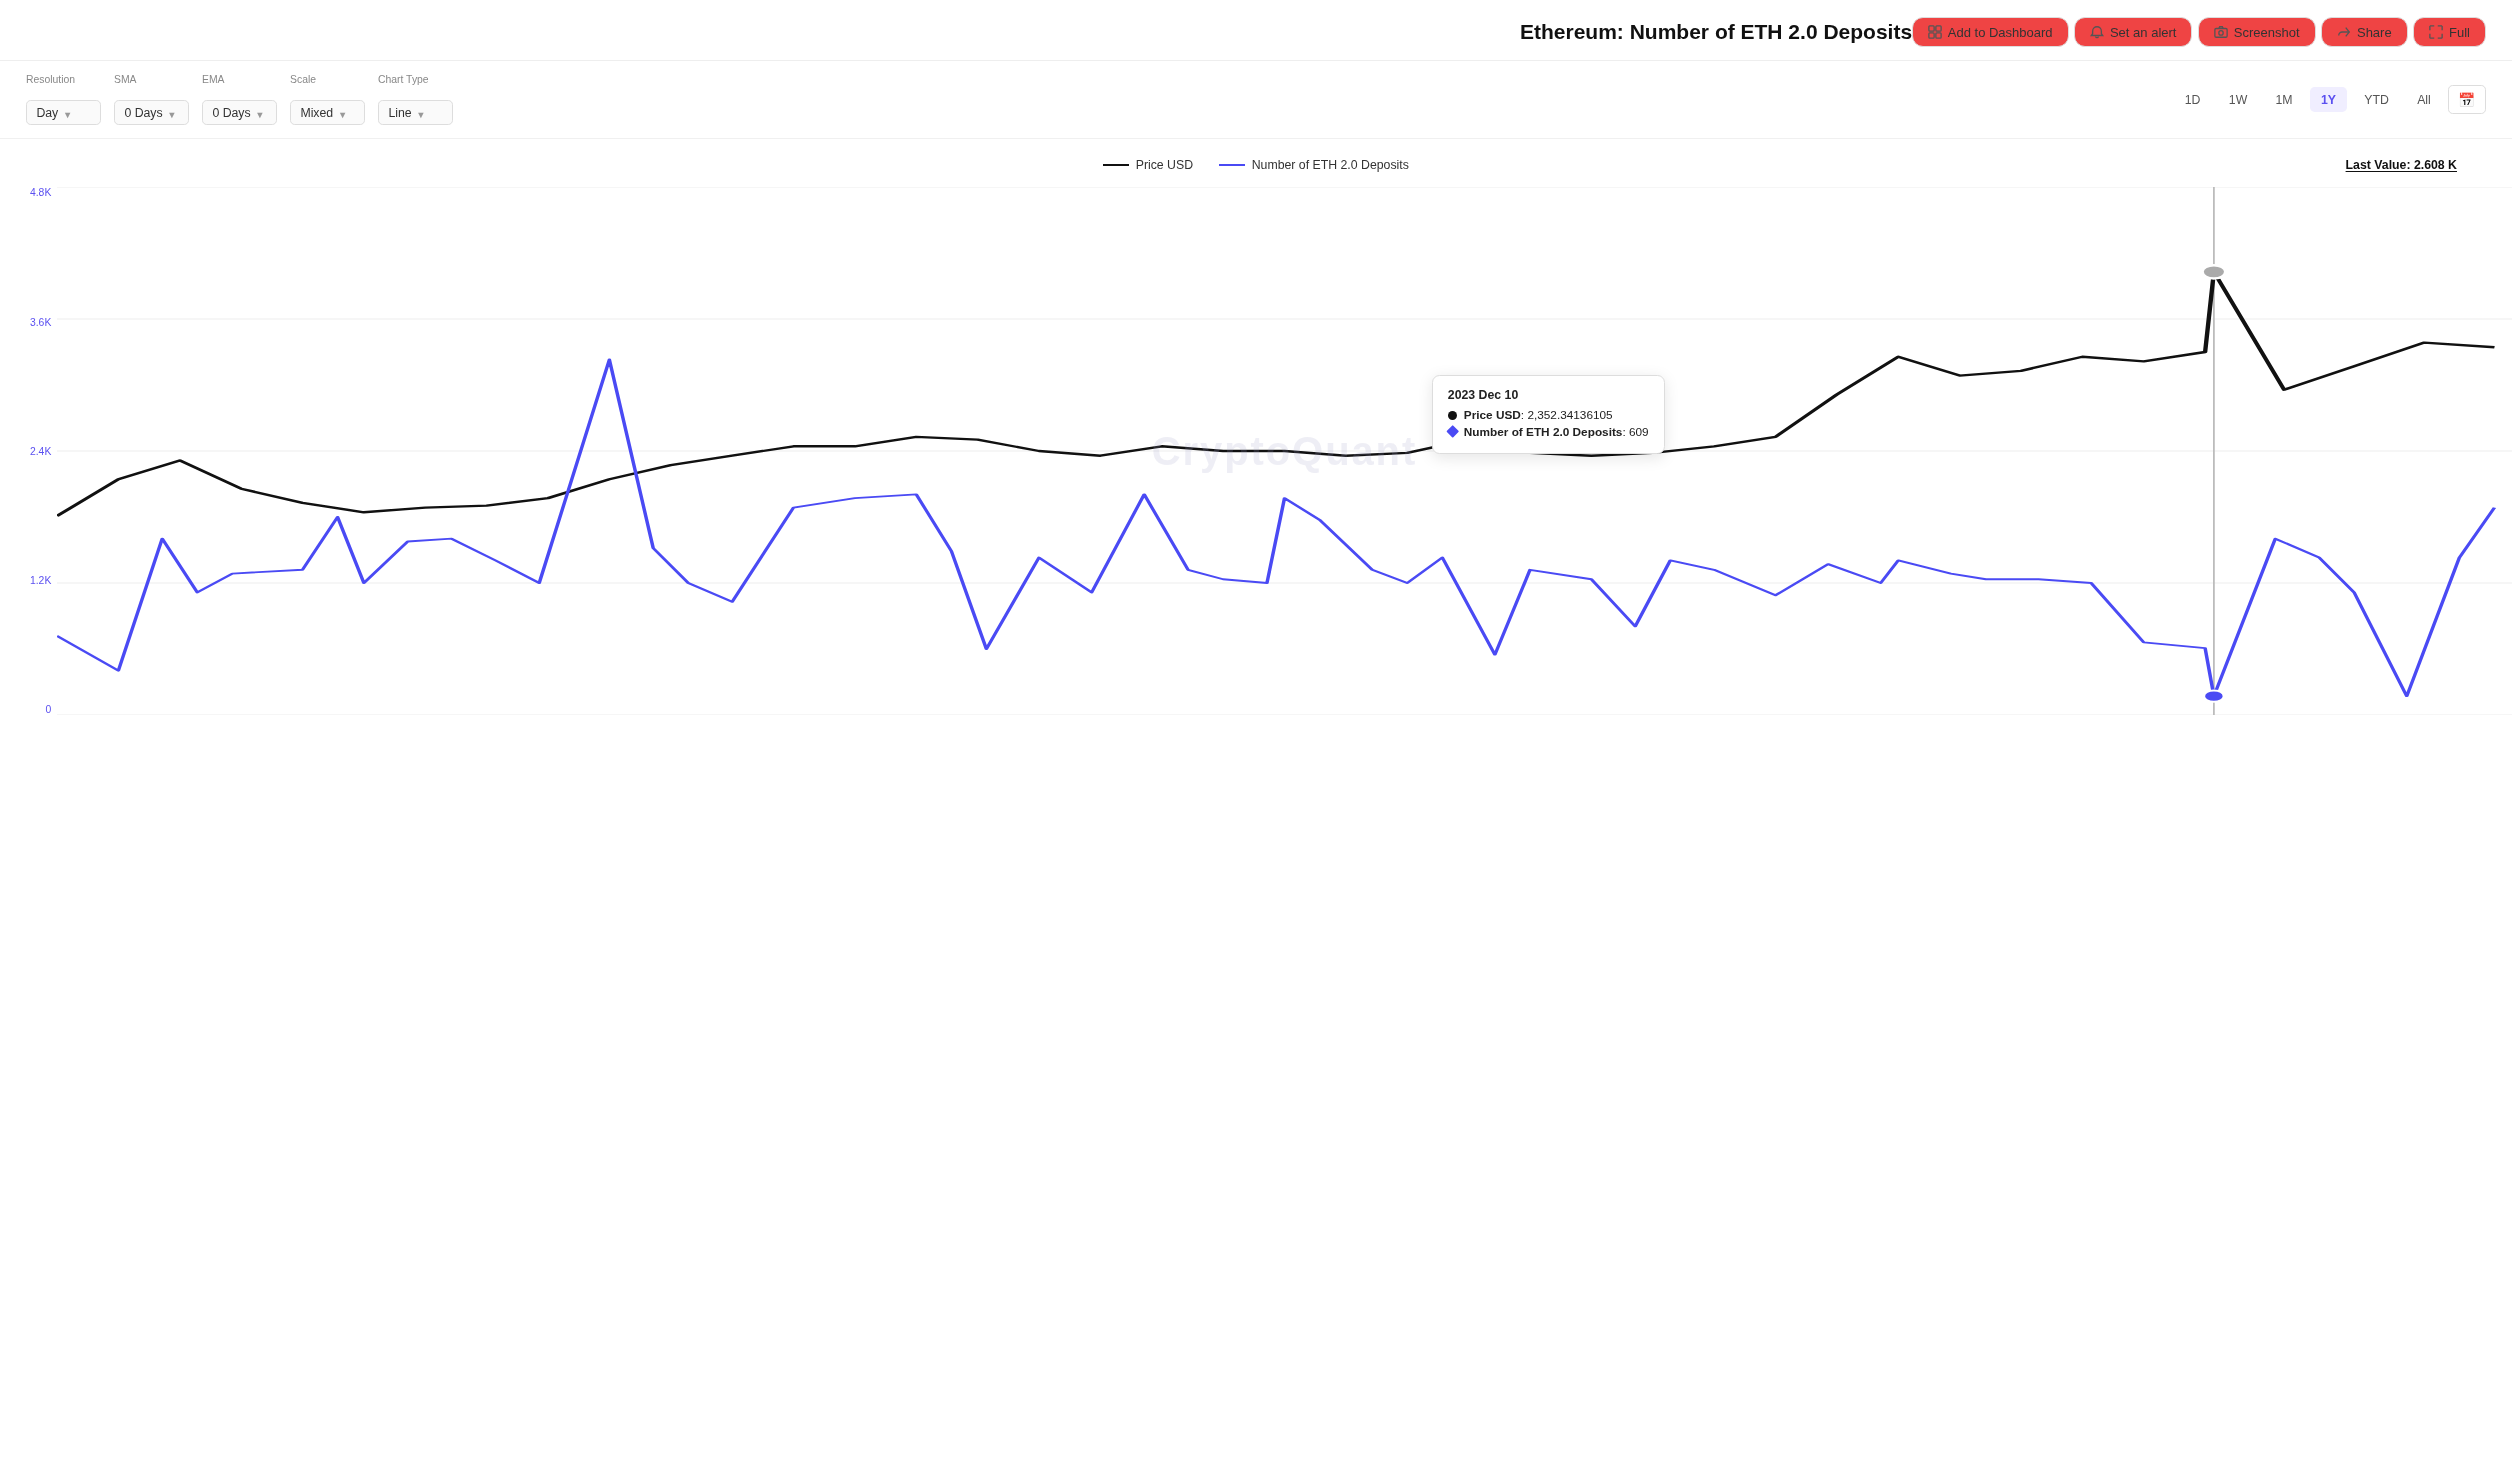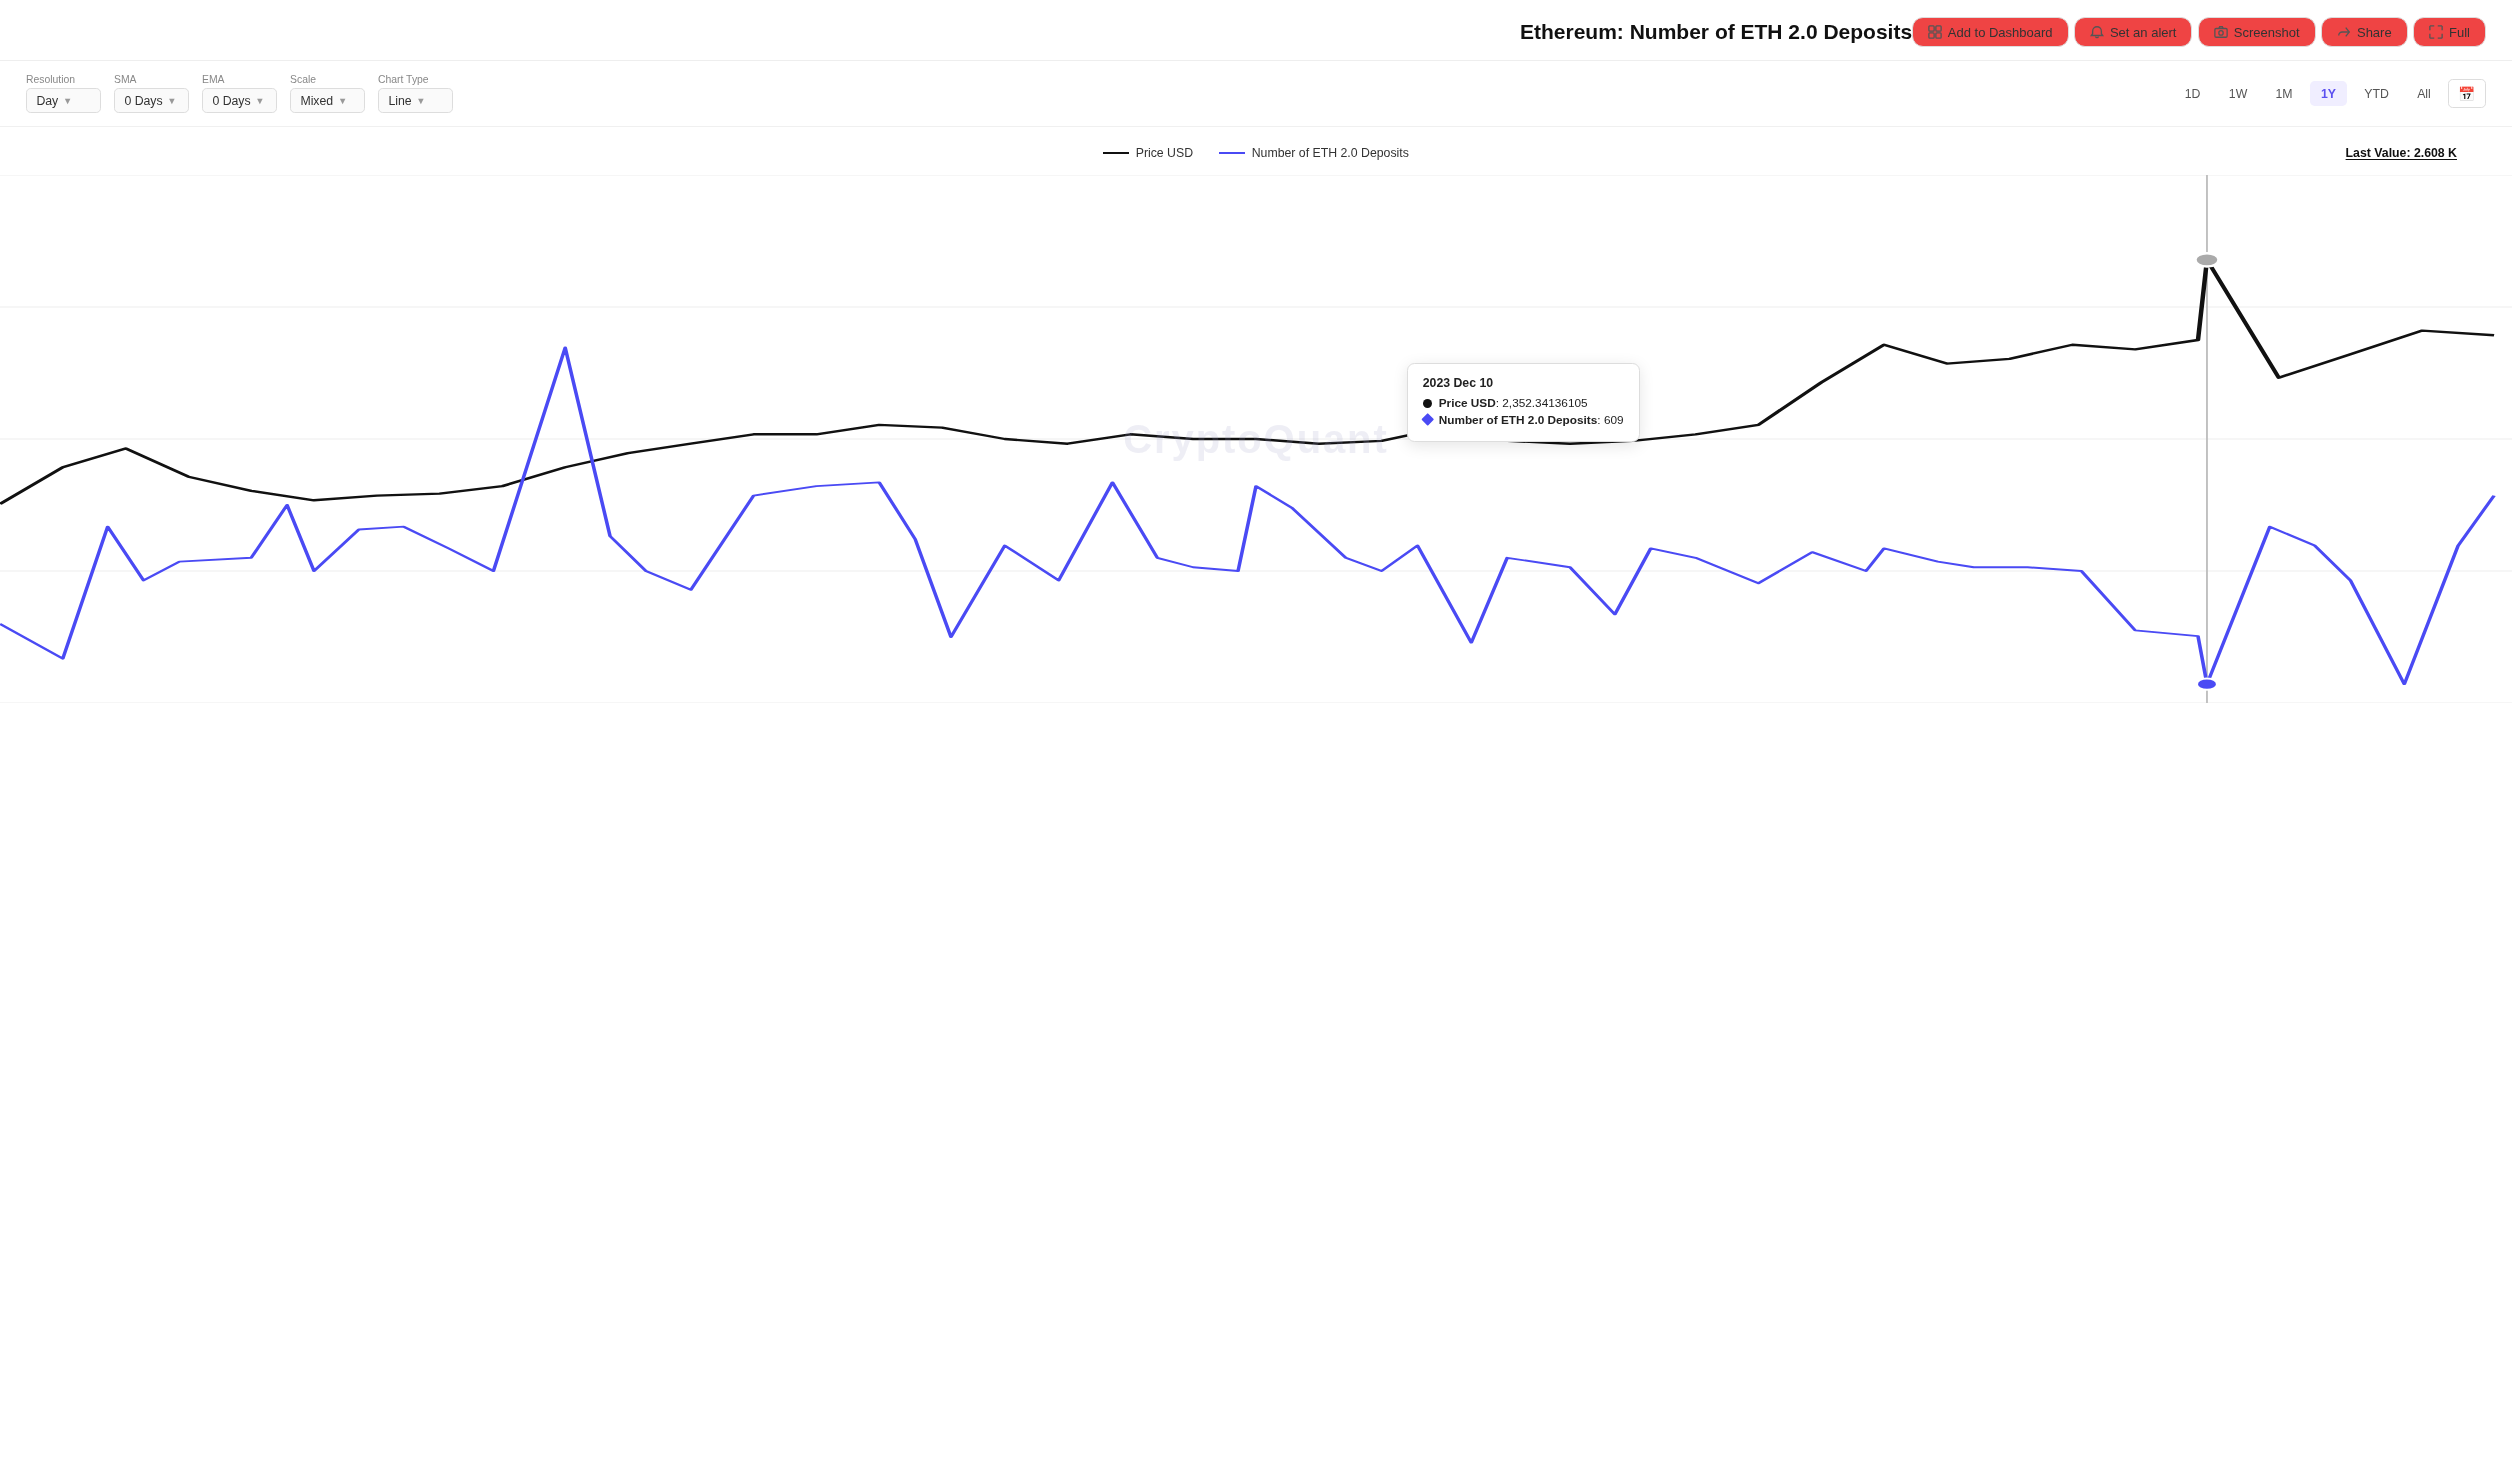--- a/index.html
+++ b/index.html
@@ -24,24 +24,25 @@
       display: flex; align-items: center; justify-content: space-between;
       padding: 13px 26px;
       border-bottom: 0.9px solid #f0f0f0;
     }
     .toolbar-left { display: flex; align-items: center; gap: 13px; }
     .toolbar-right { display: flex; align-items: center; gap: 5.7px; }
 
     .toolbar-group { display: flex; flex-direction: column; }
     .toolbar-label { font-size: 10.4px; color: #888; margin-bottom: 2.8px; }
     .toolbar-select {
-      display: flex; align-items: center; gap: 4.7px;
+      display: flex; align-items: flex-end; gap: 4.7px;
       padding: 4.7px 9.4px; border: 0.9px solid #ddd; border-radius: 4.7px;
       background: #fafafa; cursor: pointer; font-size: 12.3px; color: #333;
       min-width: 75px;
+      margin-top: 12px;
     }
     .toolbar-select .arrow { font-size: 9.4px; color: #999; }
 
     .time-btn {
       padding: 5.7px 11.3px; border: none; border-radius: 4.7px;
       background: transparent; cursor: pointer; font-size: 12.3px; color: #555;
     }
     .time-btn.active { color: #5b50f0; background: #f0eeff; font-weight: 600; }
     .calendar-btn {
       padding: 5.7px 9.4px; border: 0.9px solid #ddd; border-radius: 4.7px;
@@ -226,20 +227,27 @@
     <div class="legend-item">
       <div class="legend-line-blue"></div>
       <span>Number of ETH 2.0 Deposits</span>
     </div>
   </div>
 
   <div class="last-value">Last Value: 2.608 K</div>
 
   <div class="chart-wrapper">
 
+    <div class="y-axis-left">
+      <span class="y-label-left">4.8K</span>
+      <span class="y-label-left">3.6K</span>
+      <span class="y-label-left">2.4K</span>
+      <span class="y-label-left">1.2K</span>
+      <span class="y-label-left">0</span>
+    </div>
 
     <div class="chart-svg-area" style="position:relative;">
       <div class="watermark">CryptoQuant</div>
 
       <svg width="100%" height="528" viewBox="0 0 1400 560" preserveAspectRatio="none" style="display:block;">
 
         <line x1="0" y1="0" x2="1400" y2="0" stroke="#eee" stroke-width="1"></line>
         <line x1="0" y1="140" x2="1400" y2="140" stroke="#eee" stroke-width="1"></line>
         <line x1="0" y1="280" x2="1400" y2="280" stroke="#eee" stroke-width="1"></line>
         <line x1="0" y1="420" x2="1400" y2="420" stroke="#eee" stroke-width="1"></line>

